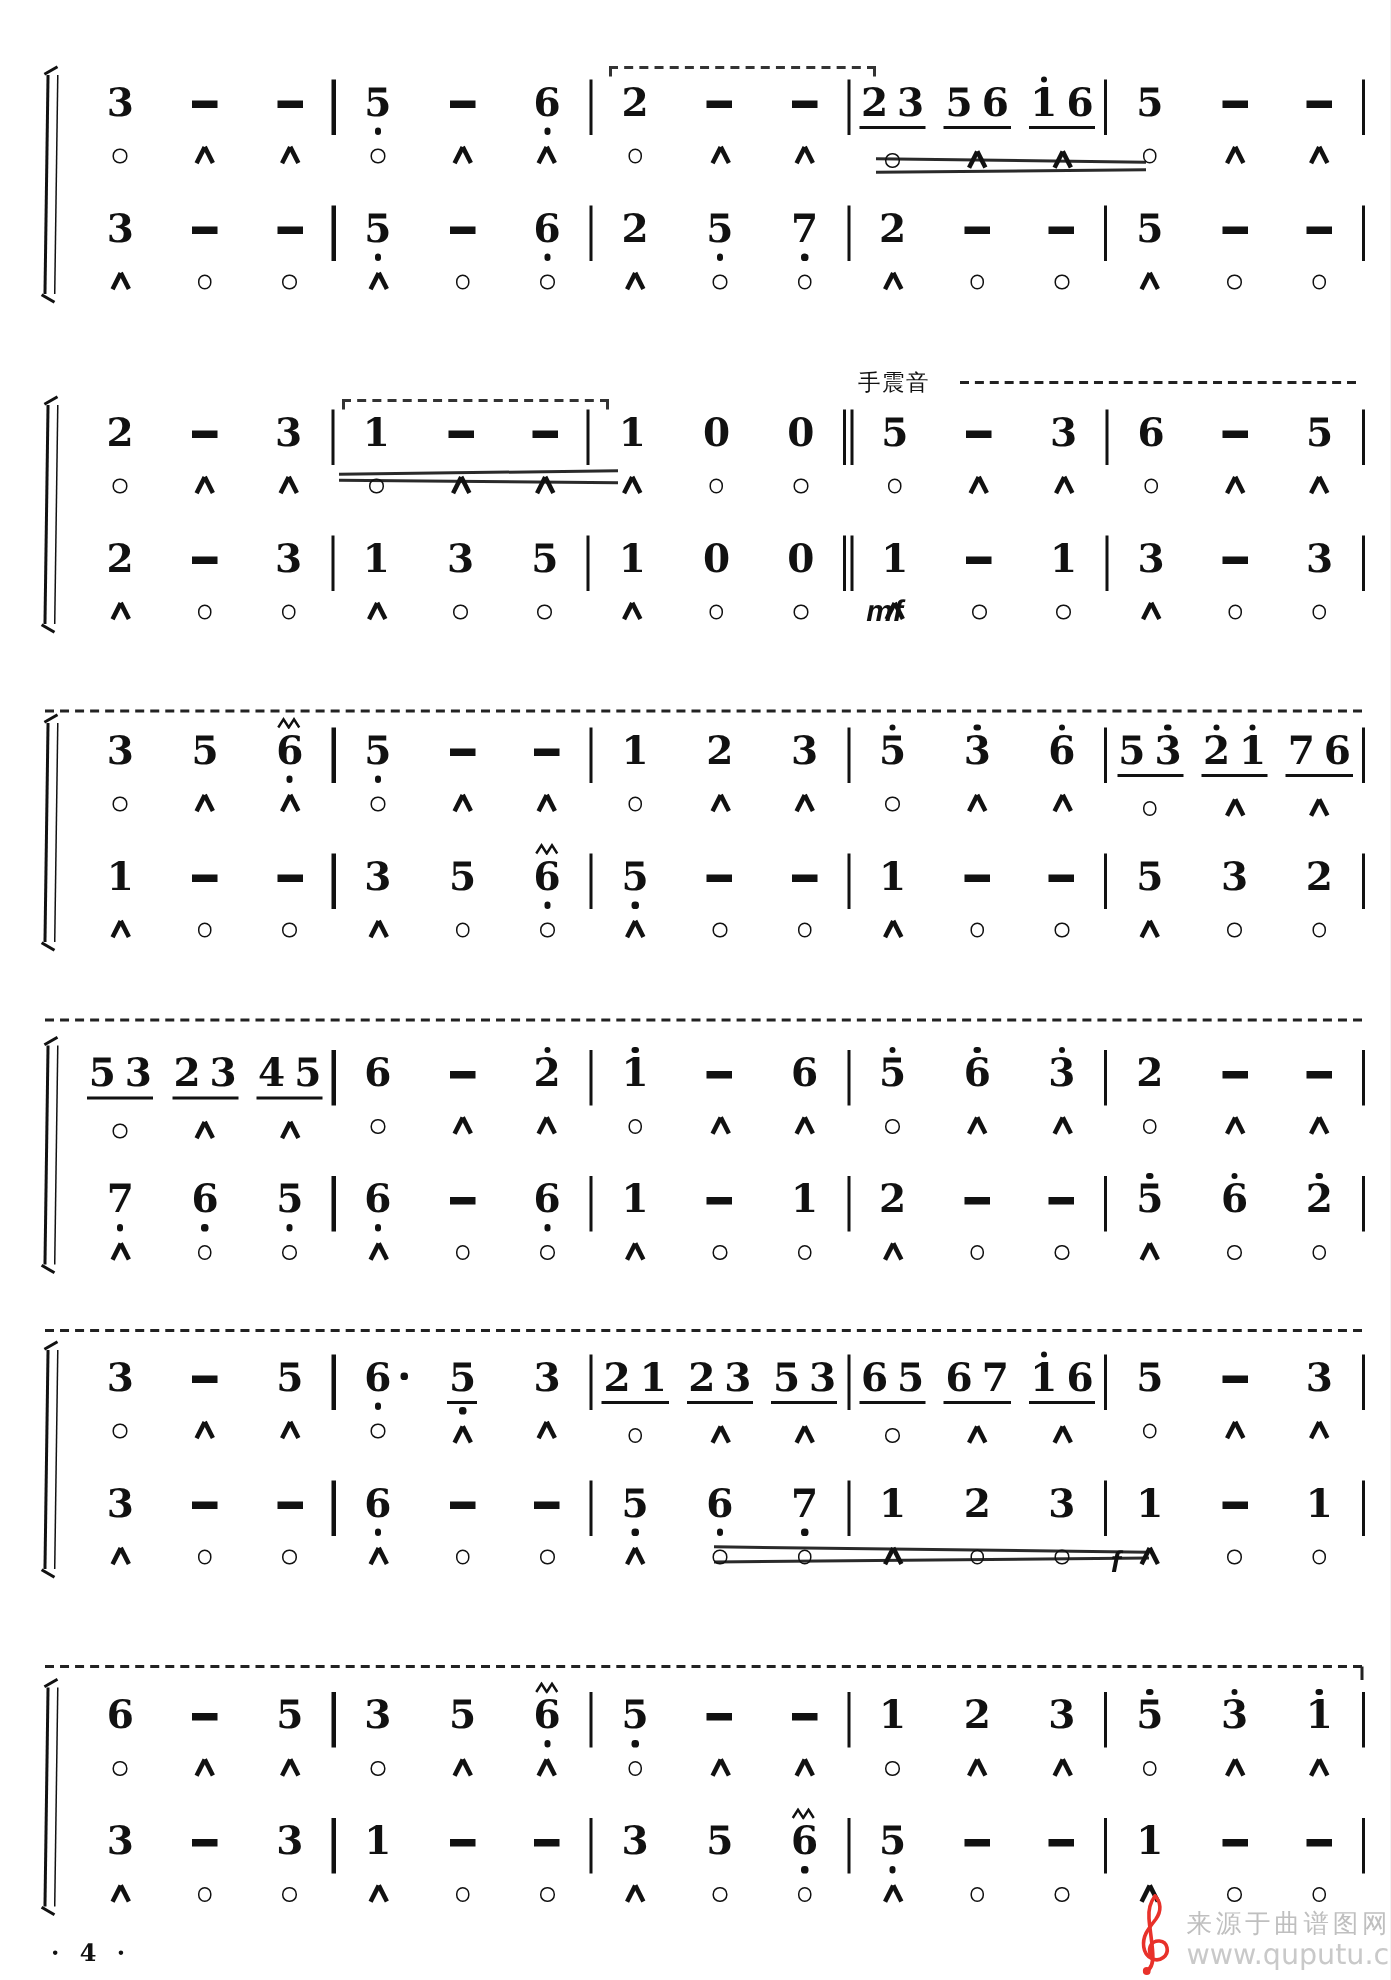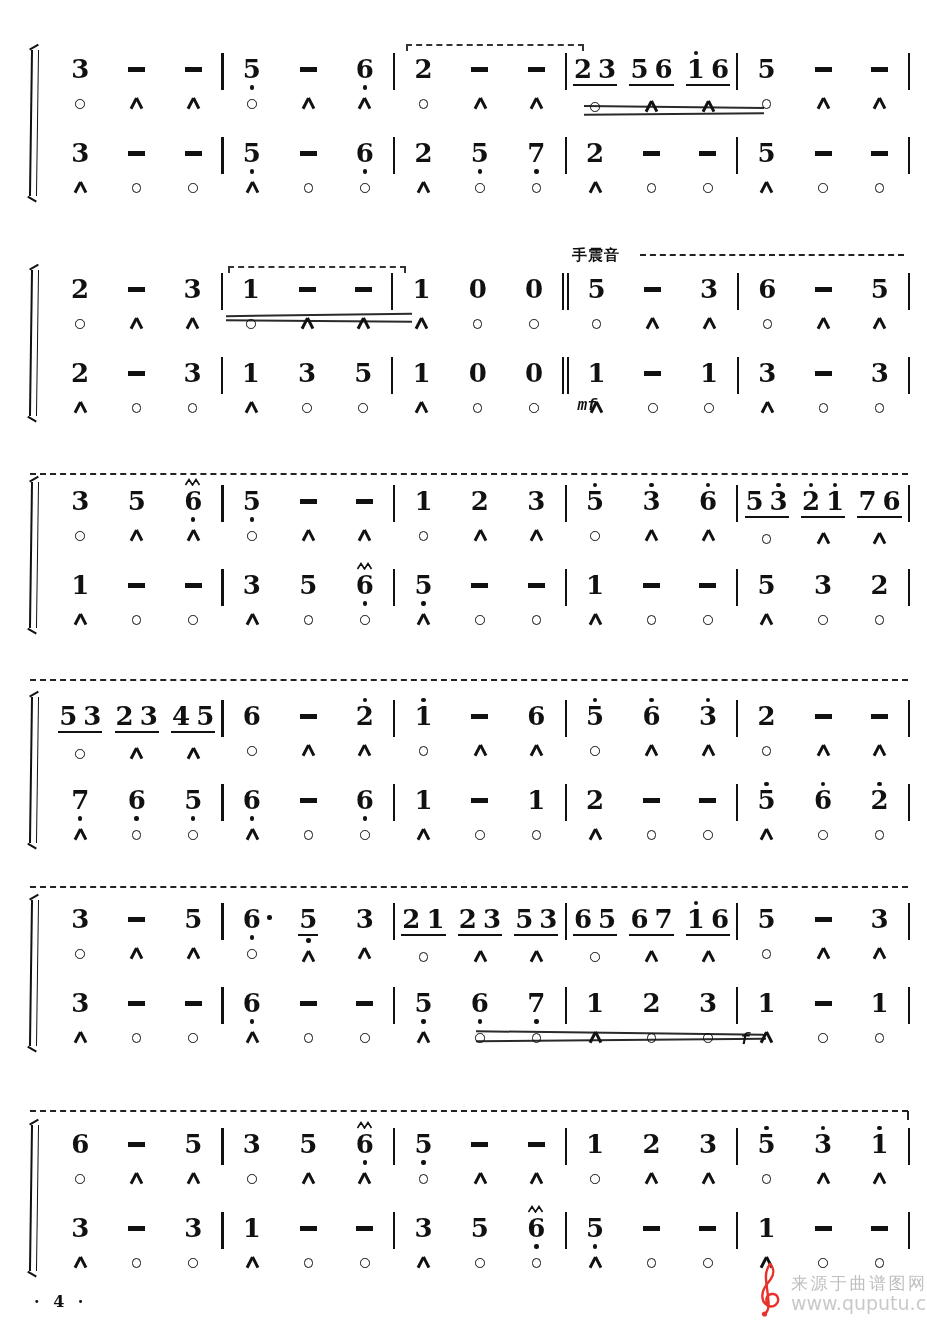--- a/index.html
+++ b/index.html
@@ -27,26 +27,26 @@
   .dashnote{width:17px;height:4.5px;background:#111;margin:12px 1px 11.5px}
   .lrow{height:7px;display:flex;align-items:flex-start;justify-content:center;padding-top:2px}
   .symrow{height:14px;margin-top:5px;display:flex;align-items:center;justify-content:center}
   .ring{width:7.5px;height:7.5px;border:1.7px solid #111;border-radius:50%}
   .caret{position:relative;width:13px;height:12px}
   .caret::before,.caret::after{content:"";position:absolute;top:0;left:5.2px;width:2.6px;height:12px;background:#111}
   .caret::before{transform-origin:top center;transform:rotate(27deg)}
   .caret::after{transform-origin:top center;transform:rotate(-27deg)}
   .adot{position:absolute;right:-10px;top:17px;width:4.5px;height:4.5px;border-radius:50%;background:#111}
   .trill{position:absolute;top:-9px;left:50%;transform:translateX(-50%)}
-  .dyn{position:absolute;font-family:Liberation Mono, monospace;font-style:italic;font-weight:bold;font-size:16px;white-space:nowrap}
+  .dyn{position:absolute;font-family:Liberation Sans, sans-serif;font-style:italic;font-weight:bold;font-size:20px;white-space:nowrap}
   .dyn-mf{top:45px;left:-9px}
   .dyn-f{top:49px;left:-16px}
   .mk-dash{position:absolute;height:0;border-top:2.2px dashed #222}
   .mk-hook{position:absolute;right:-1px;top:-1px;width:2.2px;height:9px;background:#222}
-  .mk-label{position:absolute;font-size:15px;font-weight:bold;letter-spacing:1px;
+  .mk-label{position:absolute;font-size:15px;font-weight:normal;letter-spacing:1px;
             font-family:"DejaVu Sans",sans-serif}
   .mk-slur{position:absolute;height:7px;border-top:2px dashed #333}
   .mk-slur::before,.mk-slur::after{content:"";position:absolute;top:-2px;width:2px;height:7px;background:#333}
   .mk-slur::before{left:0}
   .mk-slur::after{right:0}
   .mk-hp{position:absolute}
   .hp-line{position:absolute;left:0;right:0;height:1.8px;background:#2a2a2a}
   .pagenum{position:absolute;left:34px;top:1292px;font-size:16px;font-weight:bold;letter-spacing:4px}
   .wm{position:absolute;left:754px;top:1262px;display:flex;align-items:flex-start;gap:5px}
   .clef{width:32px;height:56px;flex:0 0 auto}

